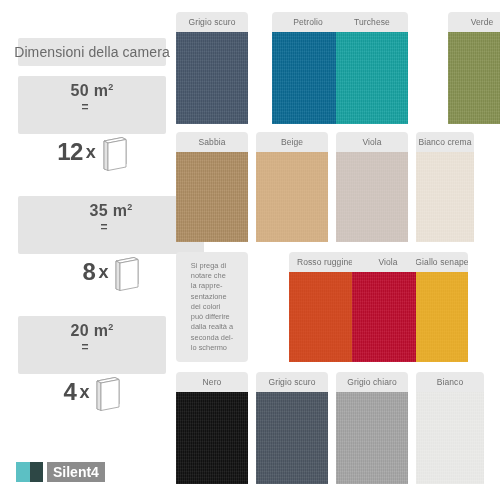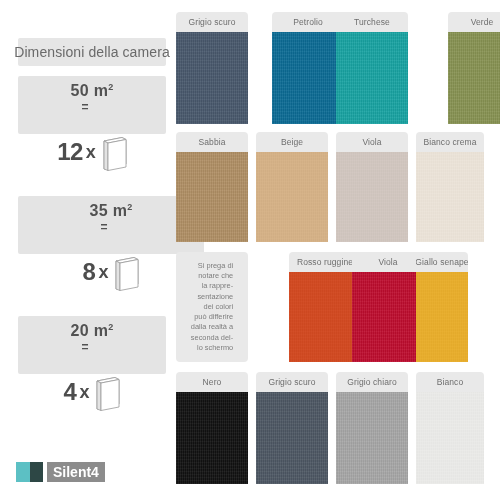--- a/index.html
+++ b/index.html
@@ -97,21 +97,21 @@
   }
   .swatch.plain::after{opacity:.35;}
 
   
   .disclaimer{
     background:#e9e9e9;border-radius:4px;
     display:flex;align-items:center;justify-content:center;
     padding:0 4px;box-sizing:border-box;
   }
   .disclaimer-text{
-    font-size:7.4px;line-height:10.3px;color:#7d7d7d;text-align:right;
+    font-size:7.4px;line-height:10.3px;color:#7d7d7d;text-align:left;
     white-space:pre-line;
   }
 </style>
 </head>
 <body>
 
 <div id="root">
 
   <div class="left-panel">
 
@@ -215,21 +215,21 @@
           <span class="card-label-text">Beige</span>
         </div>
         <div class="swatch plain" style="height: 90px; background: rgb(214, 178, 135);"></div>
       </div>
       <div class="card" style="left: 160px; top: 132px; width: 72px;">
         <div class="card-label">
           <span class="card-label-text">Viola</span>
         </div>
         <div class="swatch plain" style="height: 90px; background: rgb(210, 199, 192);"></div>
       </div>
-      <div class="card" style="left: 240px; top: 132px; width: 68px;">
+      <div class="card" style="left: 240px; top: 132px; width: 58px;">
         <div class="card-label">
           <span class="card-label-text">Bianco crema</span>
         </div>
         <div class="swatch plain" style="height: 90px; background: rgb(236, 228, 217);"></div>
       </div>
       <div class="card" style="left: 0px; top: 252px; width: 72px;">
         <div class="disclaimer" style="height: 110px;">
           <div class="disclaimer-text">Si prega di
 notare che
 la rappre-

